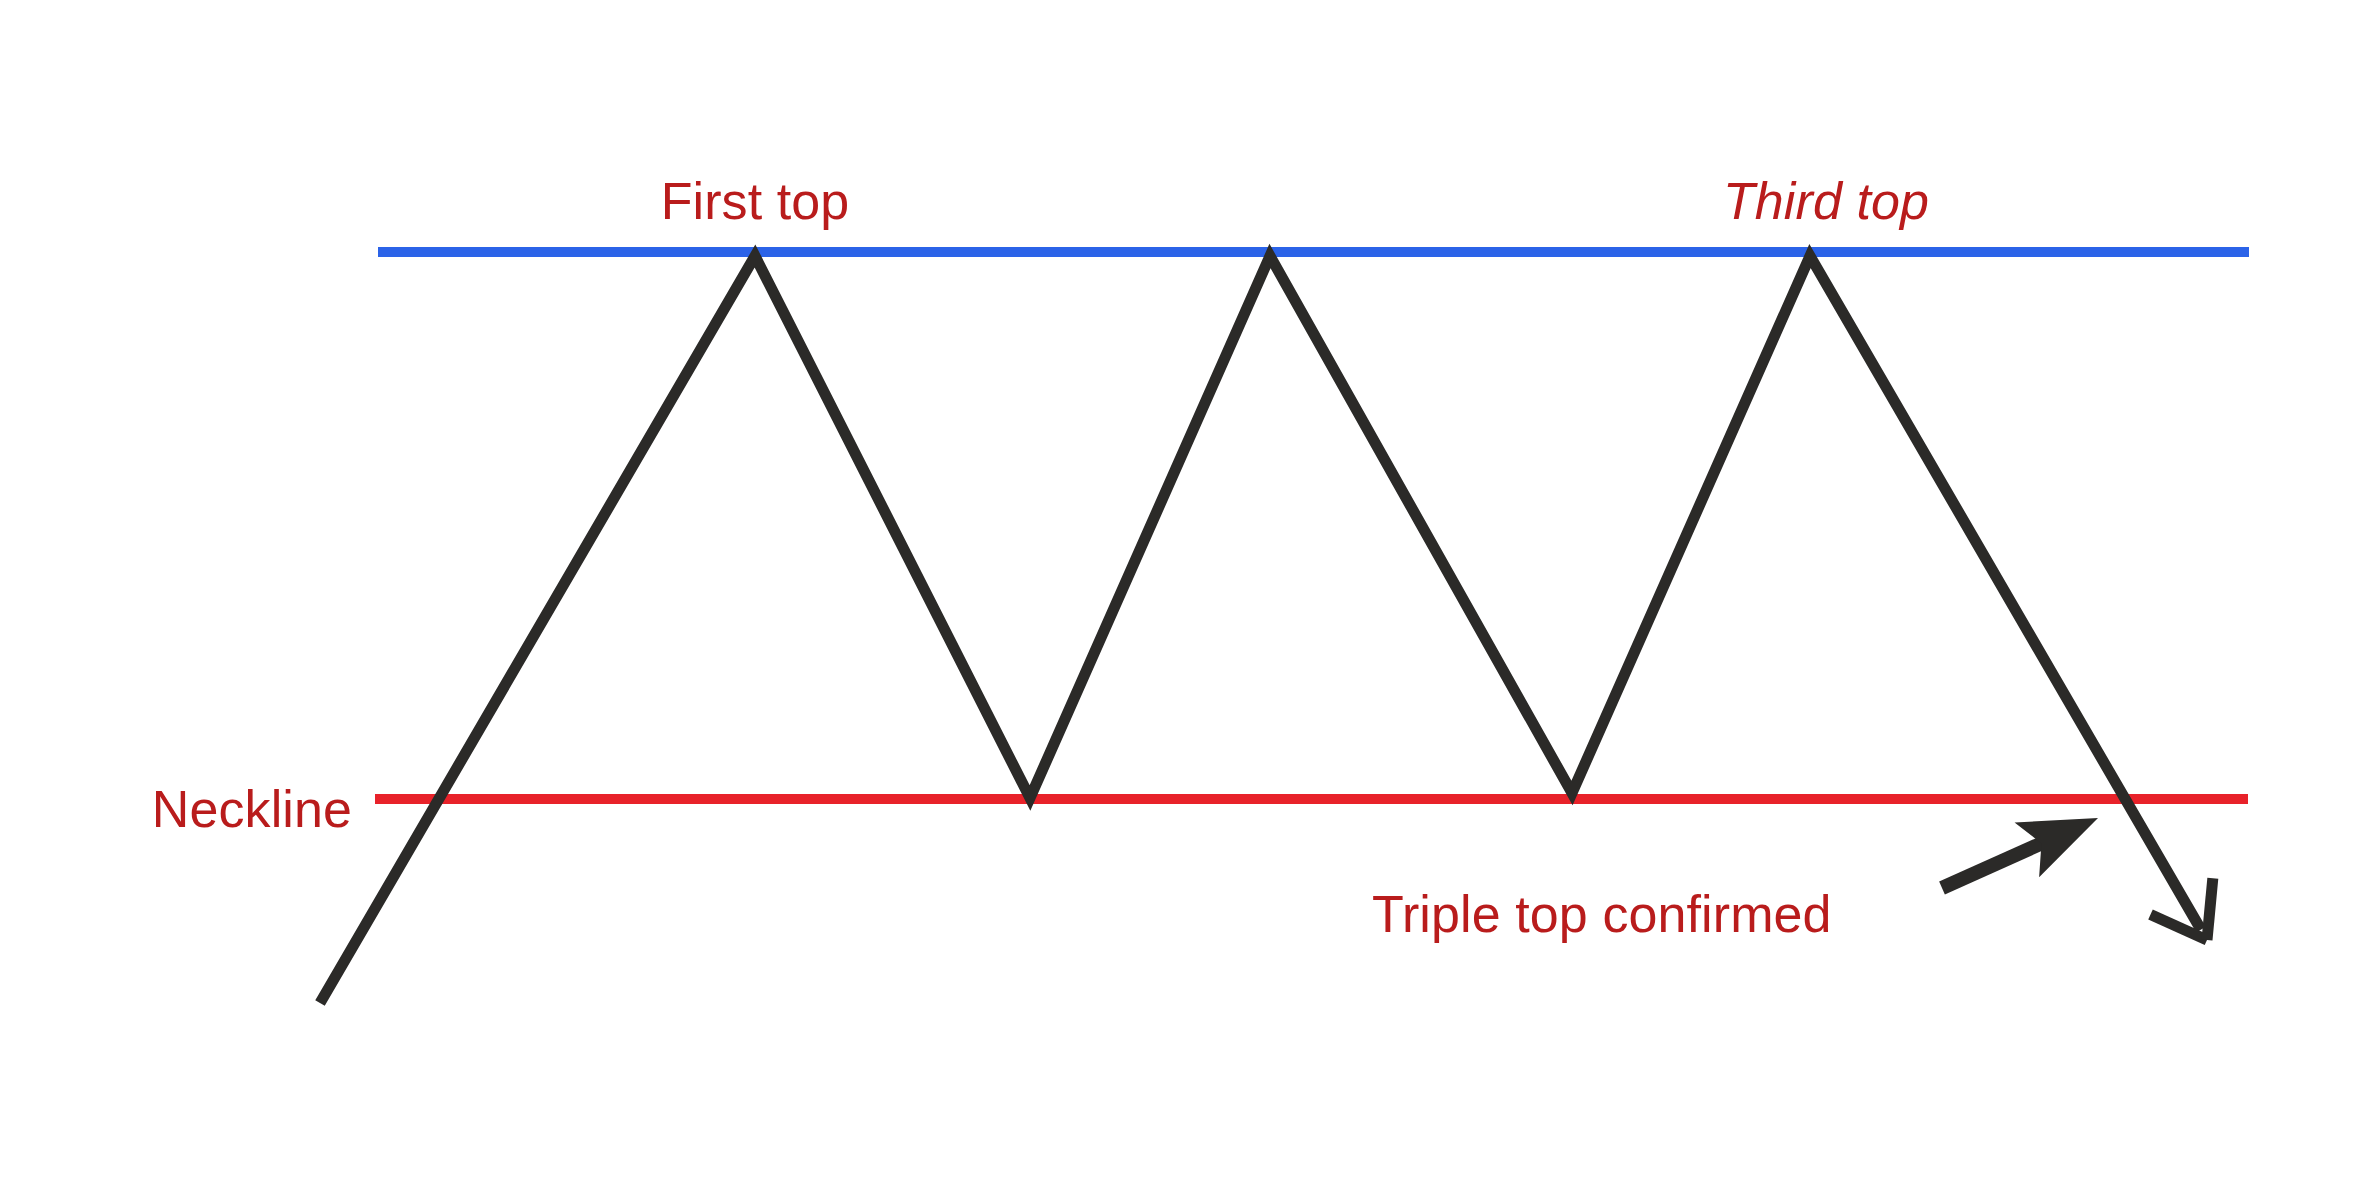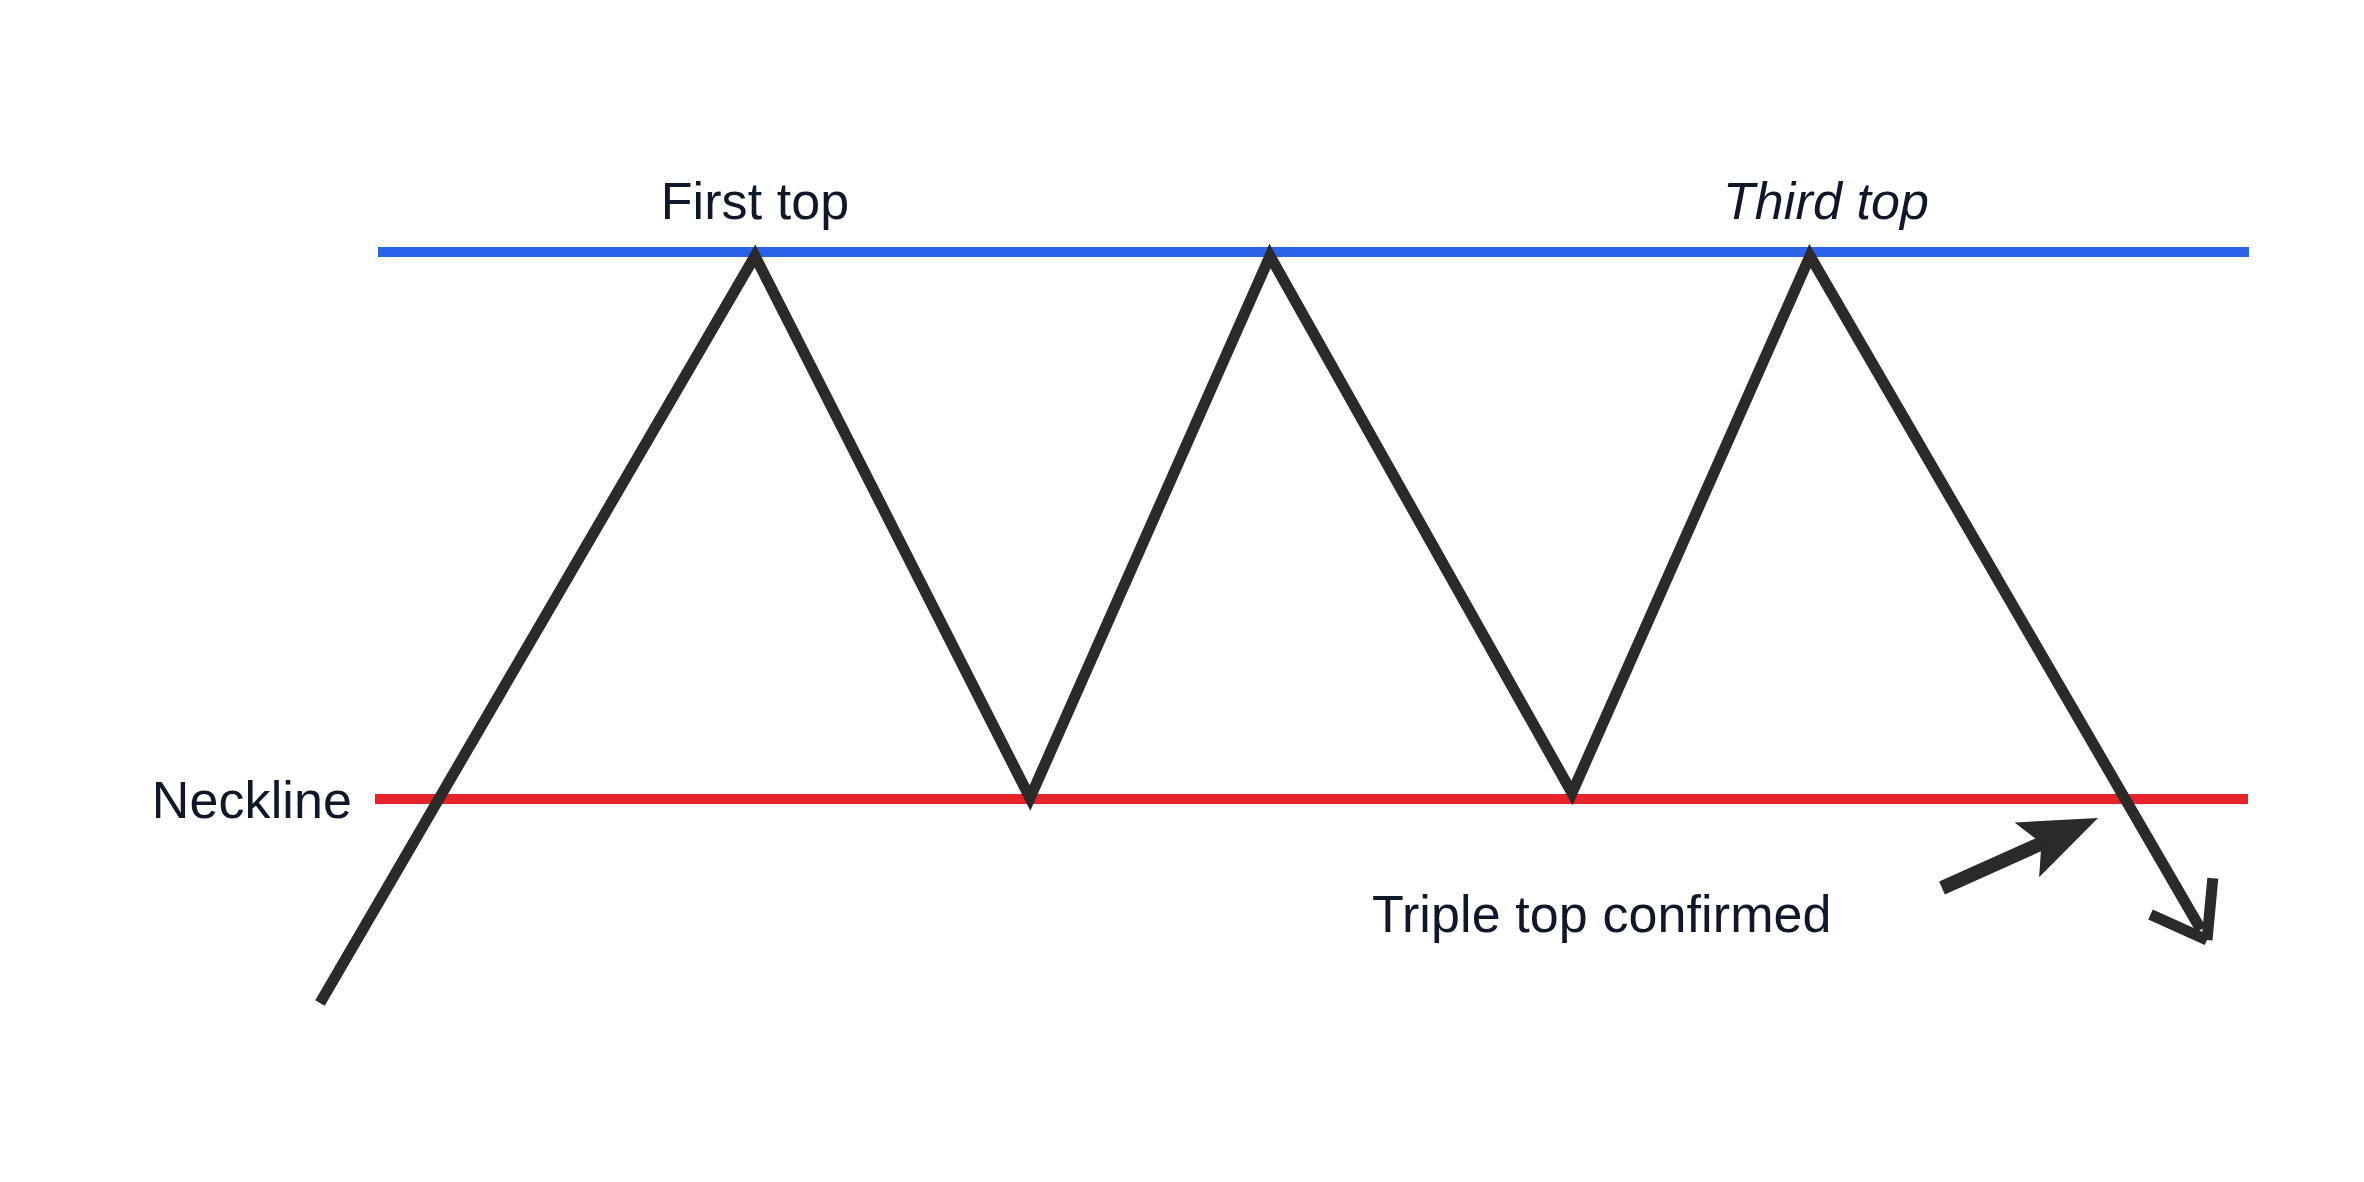--- a/index.html
+++ b/index.html
@@ -21,32 +21,33 @@
   #chart-svg {
     position: absolute;
     top: 0;
     left: 0;
     width: 2364px;
     height: 1182px;
     display: block;
   }
   .dgm-label {
     position: absolute;
-    color: #0f172a;
+    color: #b91c1c;
     font-family: "Liberation Sans", sans-serif;
     font-size: 52px;
     line-height: 1;
     white-space: nowrap;
     letter-spacing: 0.1px;
   }
   .label-top {
     transform: translateX(-50%);
   }
   .label-right {
     transform: translateX(-100%);
+    margin-top: 9px;
   }
 </style>
 </head>
 <body>
 
 <div id="diagram-root">
 
   <svg id="chart-svg" viewBox="0 0 2364 1182" xmlns="http://www.w3.org/2000/svg">
 
     <line x1="378" y1="252" x2="2249" y2="252" stroke="#2B63E8" stroke-width="10" stroke-linecap="butt"></line>

